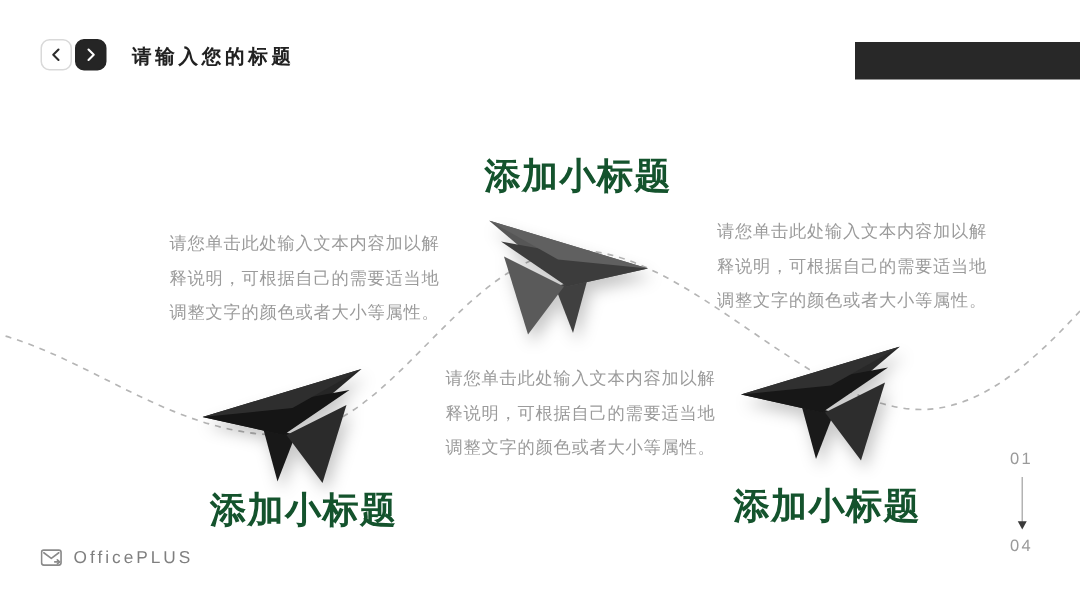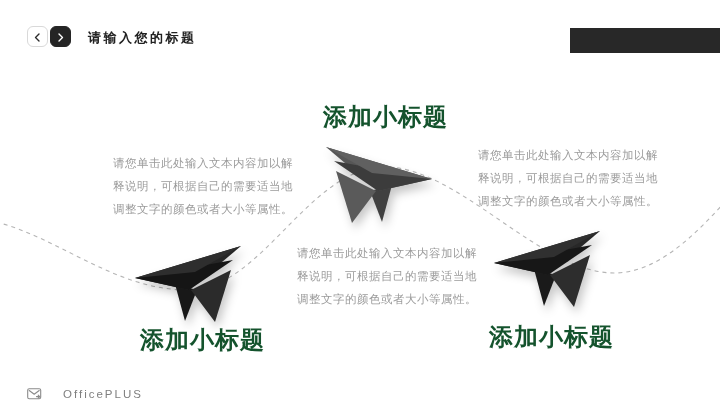--- a/index.html
+++ b/index.html
@@ -81,22 +81,22 @@
     letter-spacing: 0.5px;
     color: #9b9b9b;
     white-space: nowrap;
   }
   .body-text.left   { left: 113px; top: 152px; }
   .body-text.middle { left: 297px; top: 242px; }
   .body-text.right  { left: 478px; top: 144px; }
   
   .brand {
     position: absolute;
-    left: 27px; top: 388px;
-    display: flex; align-items: center; gap: 21px;
+    left: 27px; top: 366px;
+    display: flex; align-items: center; gap: 7px;
     color: #7f7f7f;
   }
   .brand-label {
     font-size: 11.5px;
     letter-spacing: 2px;
     color: #7f7f7f;
   }
   .page-indicator {
     position: absolute;
     left: 666px; top: 300px;
@@ -189,14 +189,24 @@
       <svg width="15" height="12" viewBox="0 0 15 12">
         <rect x="0.7" y="0.7" width="13" height="10" rx="1.5" fill="none" stroke="#8a8a8a" stroke-width="1.1"></rect>
         <polyline points="2.2,2.5 7.2,6.2 12.2,2.5" fill="none" stroke="#8a8a8a" stroke-width="1.1" stroke-linecap="round" stroke-linejoin="round"></polyline>
         <line x1="9.5" y1="8.6" x2="12.6" y2="8.6" stroke="#8a8a8a" stroke-width="1.1" stroke-linecap="round"></line>
         <polyline points="11.2,7.2 12.7,8.6 11.2,10" fill="none" stroke="#8a8a8a" stroke-width="1.1" stroke-linecap="round" stroke-linejoin="round"></polyline>
       </svg>
     </span>
     <span class="brand-label">OfficePLUS</span>
   </div>
 
+  <div class="page-indicator">
+    <span class="page-num">01</span>
+    <span class="page-arrow" style="display:flex;">
+      <svg width="9" height="36" viewBox="0 0 9 36">
+        <line x1="4.5" y1="0" x2="4.5" y2="30" stroke="#b3b3b3" stroke-width="1"></line>
+        <polygon points="1.5,29.5 7.5,29.5 4.5,35" fill="#3a3a3a"></polygon>
+      </svg>
+    </span>
+    <span class="page-num">04</span>
+  </div>
 
 </div>
 
 </body></html>

